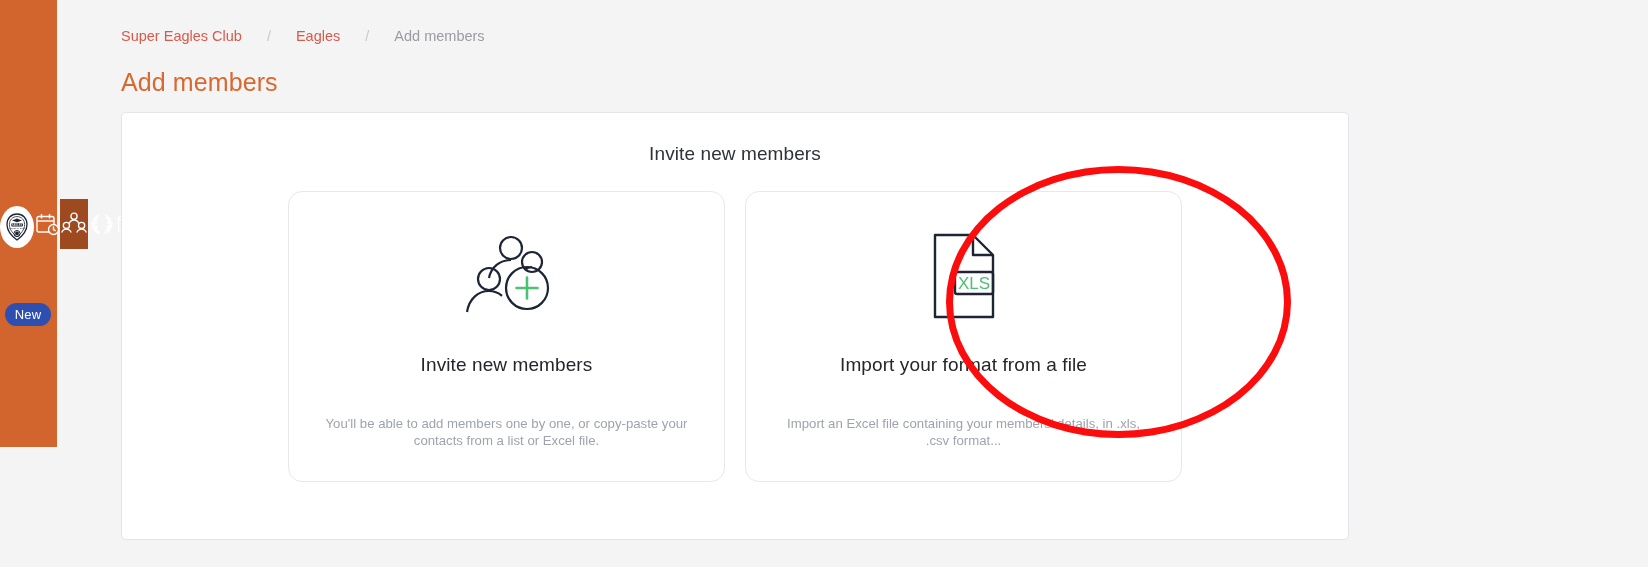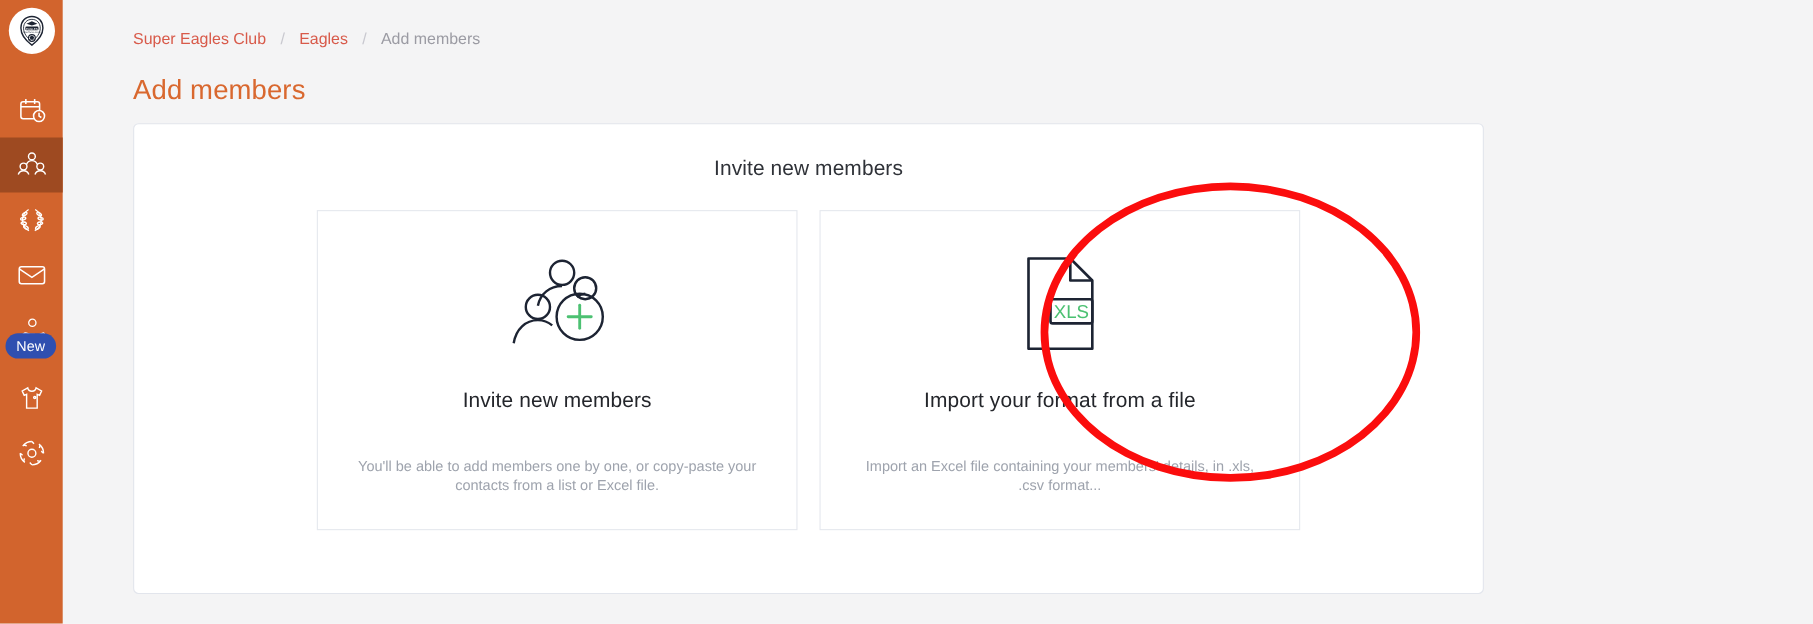--- a/index.html
+++ b/index.html
@@ -6,24 +6,24 @@
   html, body {
     width: 1648px; height: 567px;
     background: #f4f4f5;
     font-family: "Liberation Sans", sans-serif;
     overflow: hidden;
   }
   .app { position: relative; width: 1648px; height: 567px; display: flex; }
 
   
   .sidebar {
-    width: 57px; height: 567px;
+    width: 57px; height: 447px;
     background: #d2642d;
     flex: 0 0 57px;
-    display: flex; flex-direction: column; align-items: center;
+    display: flex; flex-direction: row; align-items: center;
     position: relative;
   }
   .logo-badge {
     width: 42px; height: 42px; margin-top: 7px;
     border-radius: 50%;
     background: #ffffff;
     display: flex; align-items: center; justify-content: center;
   }
   .nav-item {
     width: 57px; height: 50px;
@@ -43,21 +43,21 @@
     display: flex; align-items: center; justify-content: center;
     letter-spacing: .1px;
   }
 
   
   .main { flex: 1; position: relative; padding: 0; }
 
   .breadcrumb {
     position: absolute; left: 64px; top: 28px;
     font-size: 14.5px; color: #9b9ba3;
-    display: flex; align-items: center; gap: 4px;
+    display: flex; align-items: center; gap: 16px;
     white-space: nowrap;
   }
   .breadcrumb a { color: #d85a4a; text-decoration: none; }
   .breadcrumb .sep { color: #c8c8cf; margin: 0 9px; }
   .breadcrumb .current { color: #9b9ba3; }
 
   .page-title {
     position: absolute; left: 64px; top: 68px;
     font-size: 25px; color: #d9682f; font-weight: 500;
     letter-spacing: .1px;
@@ -79,21 +79,21 @@
     letter-spacing: .1px;
   }
 
   .cards {
     display: flex; justify-content: center; gap: 20px;
     margin-top: 26px;
   }
   .card {
     width: 437px; height: 291px;
     border: 1px solid #e5e8ee;
-    border-radius: 0;
+    border-radius: 14px;
     background: #ffffff;
     display: flex; flex-direction: column; align-items: center;
     cursor: pointer;
   }
   .card-icon {
     height: 120px; margin-top: 24px;
     display: flex; align-items: center; justify-content: center;
   }
   .card-title {
     font-size: 19px; color: #24262b; margin-top: 18px;

